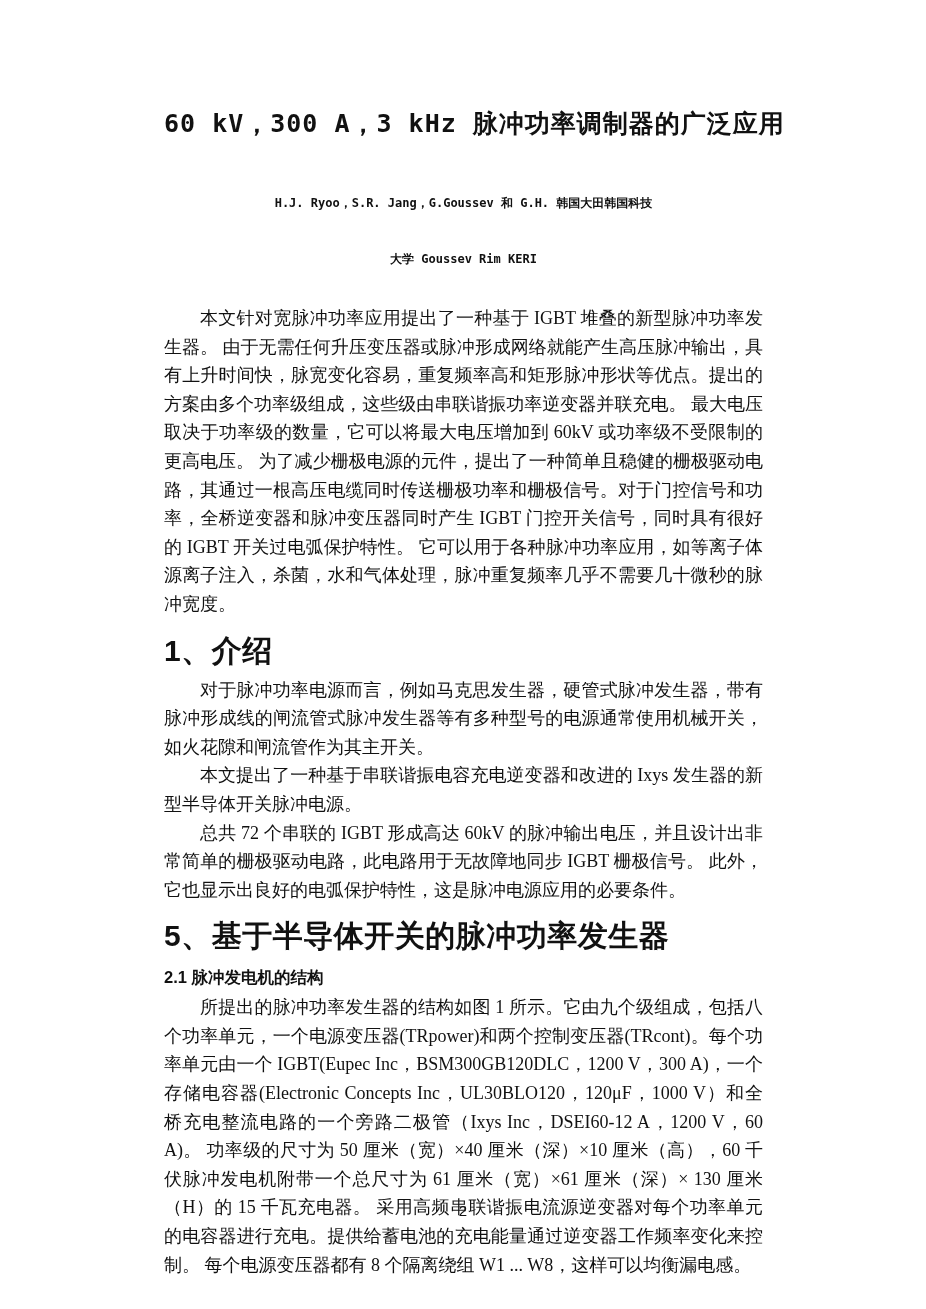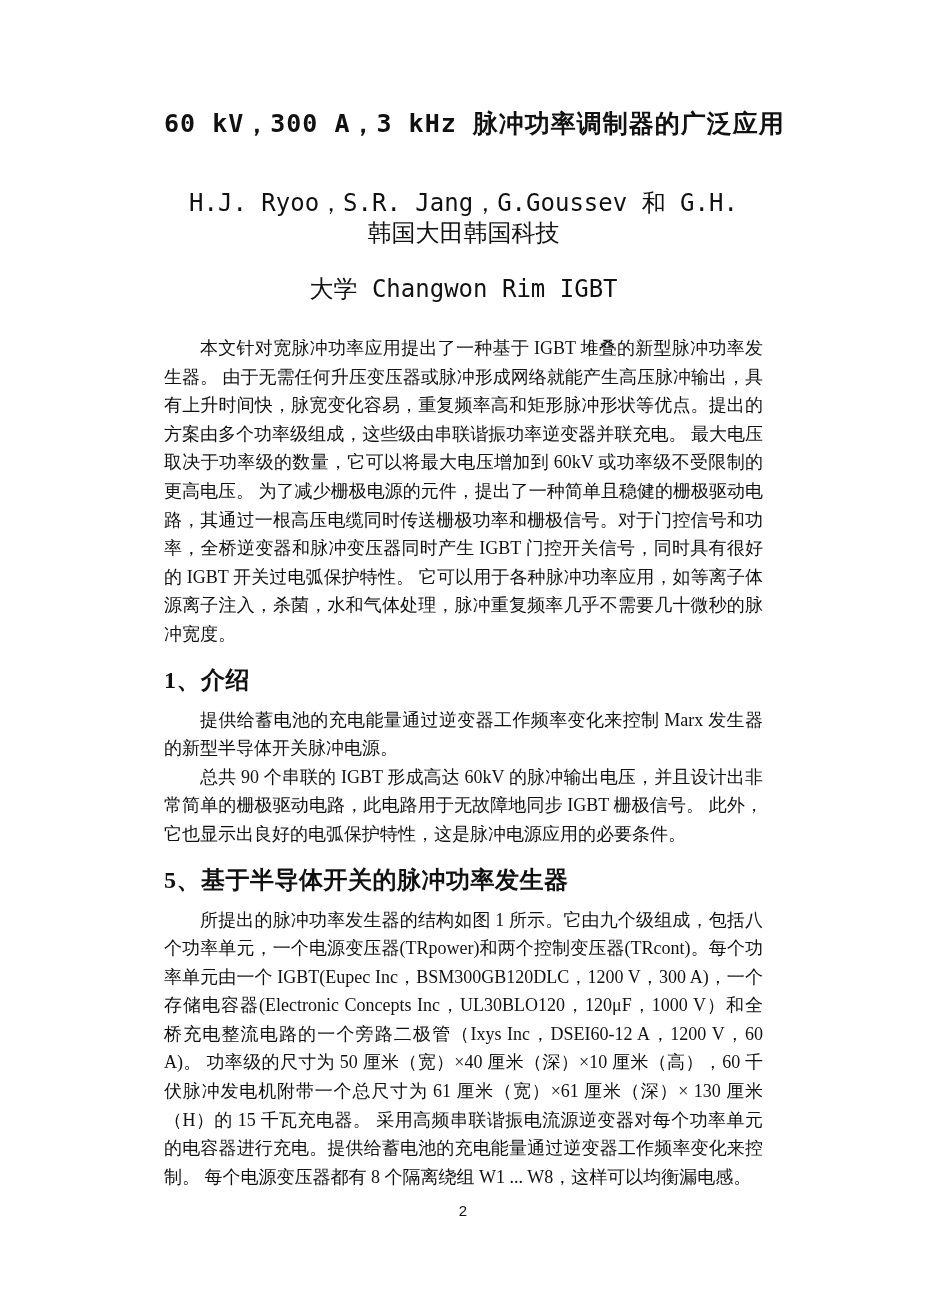--- a/index.html
+++ b/index.html
@@ -25,42 +25,42 @@
     font-size: 25px;
     font-weight: 600;
     letter-spacing: 1px;
     line-height: 36px;
     font-family: "DejaVu Sans Mono", "Liberation Mono", monospace;
     white-space: nowrap;
   }
   .authors-line {
     margin: 12px;
     text-align: center;
-    font-size: 24px;
+    font-size: 12px;
     line-height: 30px;
     font-family: "DejaVu Sans Mono", "Liberation Mono", monospace;
-    font-weight: normal;
+    font-weight: bold;
   }
   .authors-line.first { margin-top: 46px; }
   .authors-line.second { margin-top: 26px; }
   .body-text {
     margin: 0;
     font-size: 18px;
     line-height: 28.6px;
     text-align: justify;
     text-indent: 2em;
     word-break: break-all;
   }
   .abstract { margin-top: 30px; }
   .section-heading {
     margin: 15px 0 9px 0;
-    font-size: 24px;
+    font-size: 30px;
     font-weight: bold;
     line-height: 33px;
-    font-family: Liberation Serif, serif;
+    font-family: Liberation Sans, sans-serif;
     letter-spacing: 0.5px;
   }
   .sub-heading {
     margin: 13px 0 3px 0;
     font-size: 16.5px;
     font-weight: bold;
     line-height: 25px;
     font-family: "Liberation Sans", "DejaVu Sans", sans-serif;
   }
   .page-number {
@@ -76,33 +76,35 @@
 </style>
 </head>
 <body>
 
 <div class="page">
 
   <h1 class="title">60 kV，300 A，3 kHz 脉冲功率调制器的广泛应用</h1>
 
   <p class="authors-line first">H.J. Ryoo，S.R. Jang，G.Goussev 和 G.H.  韩国大田韩国科技</p>
 
-  <p class="authors-line second">大学 Changwon Rim IGBT</p>
+  <p class="authors-line second">大学 Goussev Rim KERI</p>
 
   <p class="body-text abstract">本文针对宽脉冲功率应用提出了一种基于 IGBT 堆叠的新型脉冲功率发生器。 由于无需任何升压变压器或脉冲形成网络就能产生高压脉冲输出，具有上升时间快，脉宽变化容易，重复频率高和矩形脉冲形状等优点。提出的方案由多个功率级组成，这些级由串联谐振功率逆变器并联充电。 最大电压取决于功率级的数量，它可以将最大电压增加到 60kV 或功率级不受限制的更高电压。 为了减少栅极电源的元件，提出了一种简单且稳健的栅极驱动电路，其通过一根高压电缆同时传送栅极功率和栅极信号。对于门控信号和功率，全桥逆变器和脉冲变压器同时产生 IGBT 门控开关信号，同时具有很好的 IGBT 开关过电弧保护特性。 它可以用于各种脉冲功率应用，如等离子体源离子注入，杀菌，水和气体处理，脉冲重复频率几乎不需要几十微秒的脉冲宽度。</p>
 
   <h2 class="section-heading">1、介绍</h2>
 
+  <p class="body-text">对于脉冲功率电源而言，例如马克思发生器，硬管式脉冲发生器，带有脉冲形成线的闸流管式脉冲发生器等有多种型号的电源通常使用机械开关，如火花隙和闸流管作为其主开关。</p>
 
 
-  <p class="body-text">提供给蓄电池的充电能量通过逆变器工作频率变化来控制 Marx 发生器的新型半导体开关脉冲电源。</p>
+  <p class="body-text">本文提出了一种基于串联谐振电容充电逆变器和改进的 Ixys 发生器的新型半导体开关脉冲电源。</p>
 
-  <p class="body-text">总共 90 个串联的 IGBT 形成高达 60kV 的脉冲输出电压，并且设计出非常简单的栅极驱动电路，此电路用于无故障地同步 IGBT 栅极信号。 此外，它也显示出良好的电弧保护特性，这是脉冲电源应用的必要条件。</p>
+  <p class="body-text">总共 72 个串联的 IGBT 形成高达 60kV 的脉冲输出电压，并且设计出非常简单的栅极驱动电路，此电路用于无故障地同步 IGBT 栅极信号。 此外，它也显示出良好的电弧保护特性，这是脉冲电源应用的必要条件。</p>
 
 
   <h2 class="section-heading">5、基于半导体开关的脉冲功率发生器</h2>
 
+  <h3 class="sub-heading">2.1 脉冲发电机的结构</h3>
 
   <p class="body-text">所提出的脉冲功率发生器的结构如图 1 所示。它由九个级组成，包括八个功率单元，一个电源变压器(TRpower)和两个控制变压器(TRcont)。每个功率单元由一个 IGBT(Eupec Inc，BSM300GB120DLC，1200 V，300 A)，一个存储电容器(Electronic Concepts Inc，UL30BLO120，120μF，1000 V）和全桥充电整流电路的一个旁路二极管（Ixys Inc，DSEI60-12 A，1200 V，60 A)。 功率级的尺寸为 50 厘米（宽）×40 厘米（深）×10 厘米（高），60 千伏脉冲发电机附带一个总尺寸为 61 厘米（宽）×61 厘米（深）× 130 厘米（H）的 15 千瓦充电器。 采用高频串联谐振电流源逆变器对每个功率单元的电容器进行充电。提供给蓄电池的充电能量通过逆变器工作频率变化来控制。 每个电源变压器都有 8 个隔离绕组 W1 ... W8，这样可以均衡漏电感。</p>
 
   <div class="page-number">2</div>
 
 </div>
 
 </body></html>

